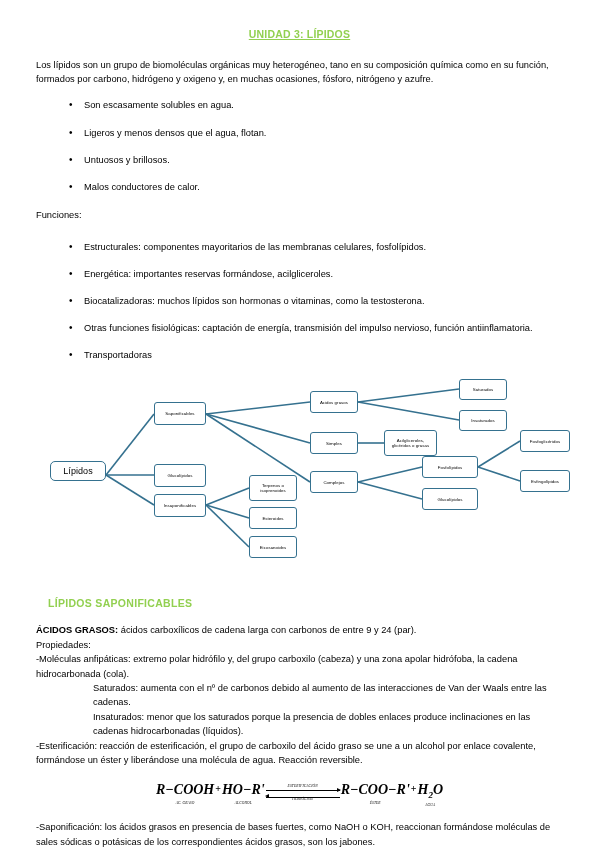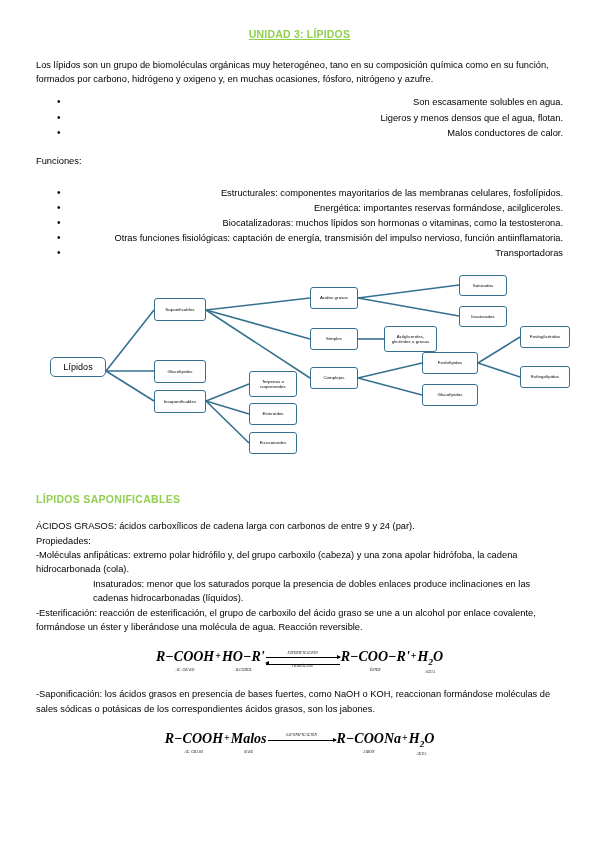--- a/index.html
+++ b/index.html
@@ -39,50 +39,49 @@
     text-decoration: underline;
     letter-spacing: 0.2px;
     margin: 0 0 16px 0;
     line-height: 1.3;
   }
   .section-head {
     font-size: 10.5px;
     font-weight: bold;
     color: #92D050;
     letter-spacing: 0.3px;
-    margin: 0 0 14px 0;
+    margin: 0 0 14px 12px;
   }
 
   
   p.para {
     font-size: 9.3px;
     line-height: 1.55;
     margin: 0 0 9px 0;
     text-align: left;
   }
   p.tight {
     margin: 0;
     font-size: 9.3px;
     line-height: 1.55;
   }
   .lead-label {
-    font-weight: normal;
+    font-weight: bold;
   }
   ul.bullets {
     list-style: none;
     margin: 0 0 9px 0;
     padding: 0;
   }
   ul.bullets > li {
     position: relative;
     font-size: 9.3px;
     line-height: 1.62;
     padding-left: 36px;
-    margin: 0;
-    text-align: right;
+    margin: 12px;
   }
   ul.bullets > li::before {
     content: "\2022";
     position: absolute;
     left: 21px;
     top: -1px;
     font-size: 10px;
   }
   .indent-1 {
     padding-left: 57px;
@@ -226,20 +225,21 @@
 <div class="page">
   <div class="content">
 
     <div class="doc-title">UNIDAD 3: LÍPIDOS</div>
 
     <p class="para">Los lípidos son un grupo de biomoléculas orgánicas muy heterogéneo, tano en su composición química como en su función, formados por carbono, hidrógeno y oxigeno y, en muchas ocasiones, fósforo, nitrógeno y azufre.</p>
 
     <ul class="bullets">
       <li>Son escasamente solubles en agua.</li>
       <li>Ligeros y menos densos que el agua, flotan.</li>
+      <li>Untuosos y brillosos.</li>
       <li>Malos conductores de calor.</li>
     </ul>
 
     <p class="para" style="margin-bottom:18px;margin-top:13px;">Funciones:</p>
     <ul class="bullets">
       <li>Estructurales: componentes mayoritarios de las membranas celulares, fosfolípidos.</li>
       <li>Energética: importantes reservas formándose, acilgliceroles.</li>
       <li>Biocatalizadoras: muchos lípidos son hormonas o vitaminas, como la testosterona.</li>
       <li>Otras funciones fisiológicas: captación de energía, transmisión del impulso nervioso, función antiinflamatoria.</li>
       <li>Transportadoras</li>
@@ -308,20 +308,21 @@
       <div class="node" style="left:492px; top:95px;  width:50px; height:22px;">Esfingolípidos</div>
     </div>
 
     <div class="section-head" style="margin-top:26px;">LÍPIDOS SAPONIFICABLES</div>
 
     <p class="tight"><span class="lead-label">ÁCIDOS GRASOS:</span><span> ácidos carboxílicos de cadena larga con carbonos de entre 9 y 24 (par).</span></p>
 
 
     <p class="tight">Propiedades:</p>
     <p class="tight">-Moléculas anfipáticas: extremo polar hidrófilo y, del grupo carboxilo (cabeza) y una zona apolar hidrófoba, la cadena hidrocarbonada (cola).</p>
+    <p class="tight indent-1">Saturados: aumenta con el nº de carbonos debido al aumento de las interacciones de Van der Waals entre las cadenas.</p>
     <p class="tight indent-1">Insaturados: menor que los saturados porque la presencia de dobles enlaces produce inclinaciones en las cadenas hidrocarbonadas (líquidos).</p>
     <p class="tight">-Esterificación: reacción de esterificación, el grupo de carboxilo del ácido graso se une a un alcohol por enlace covalente, formándose un éster y liberándose una molécula de agua. Reacción reversible.</p>
 
     <div class="equation">
       <span class="eq-inner">
         <span class="term"><span>R−COOH</span><span class="sub-label">AC. GRASO</span></span>
         <span class="plus">+</span>
         <span class="term"><span>HO−R'</span><span class="sub-label">ALCOHOL</span></span>
         <span class="arrows">
           <span class="arr-label top">ESTERIFICACIÓN</span>

